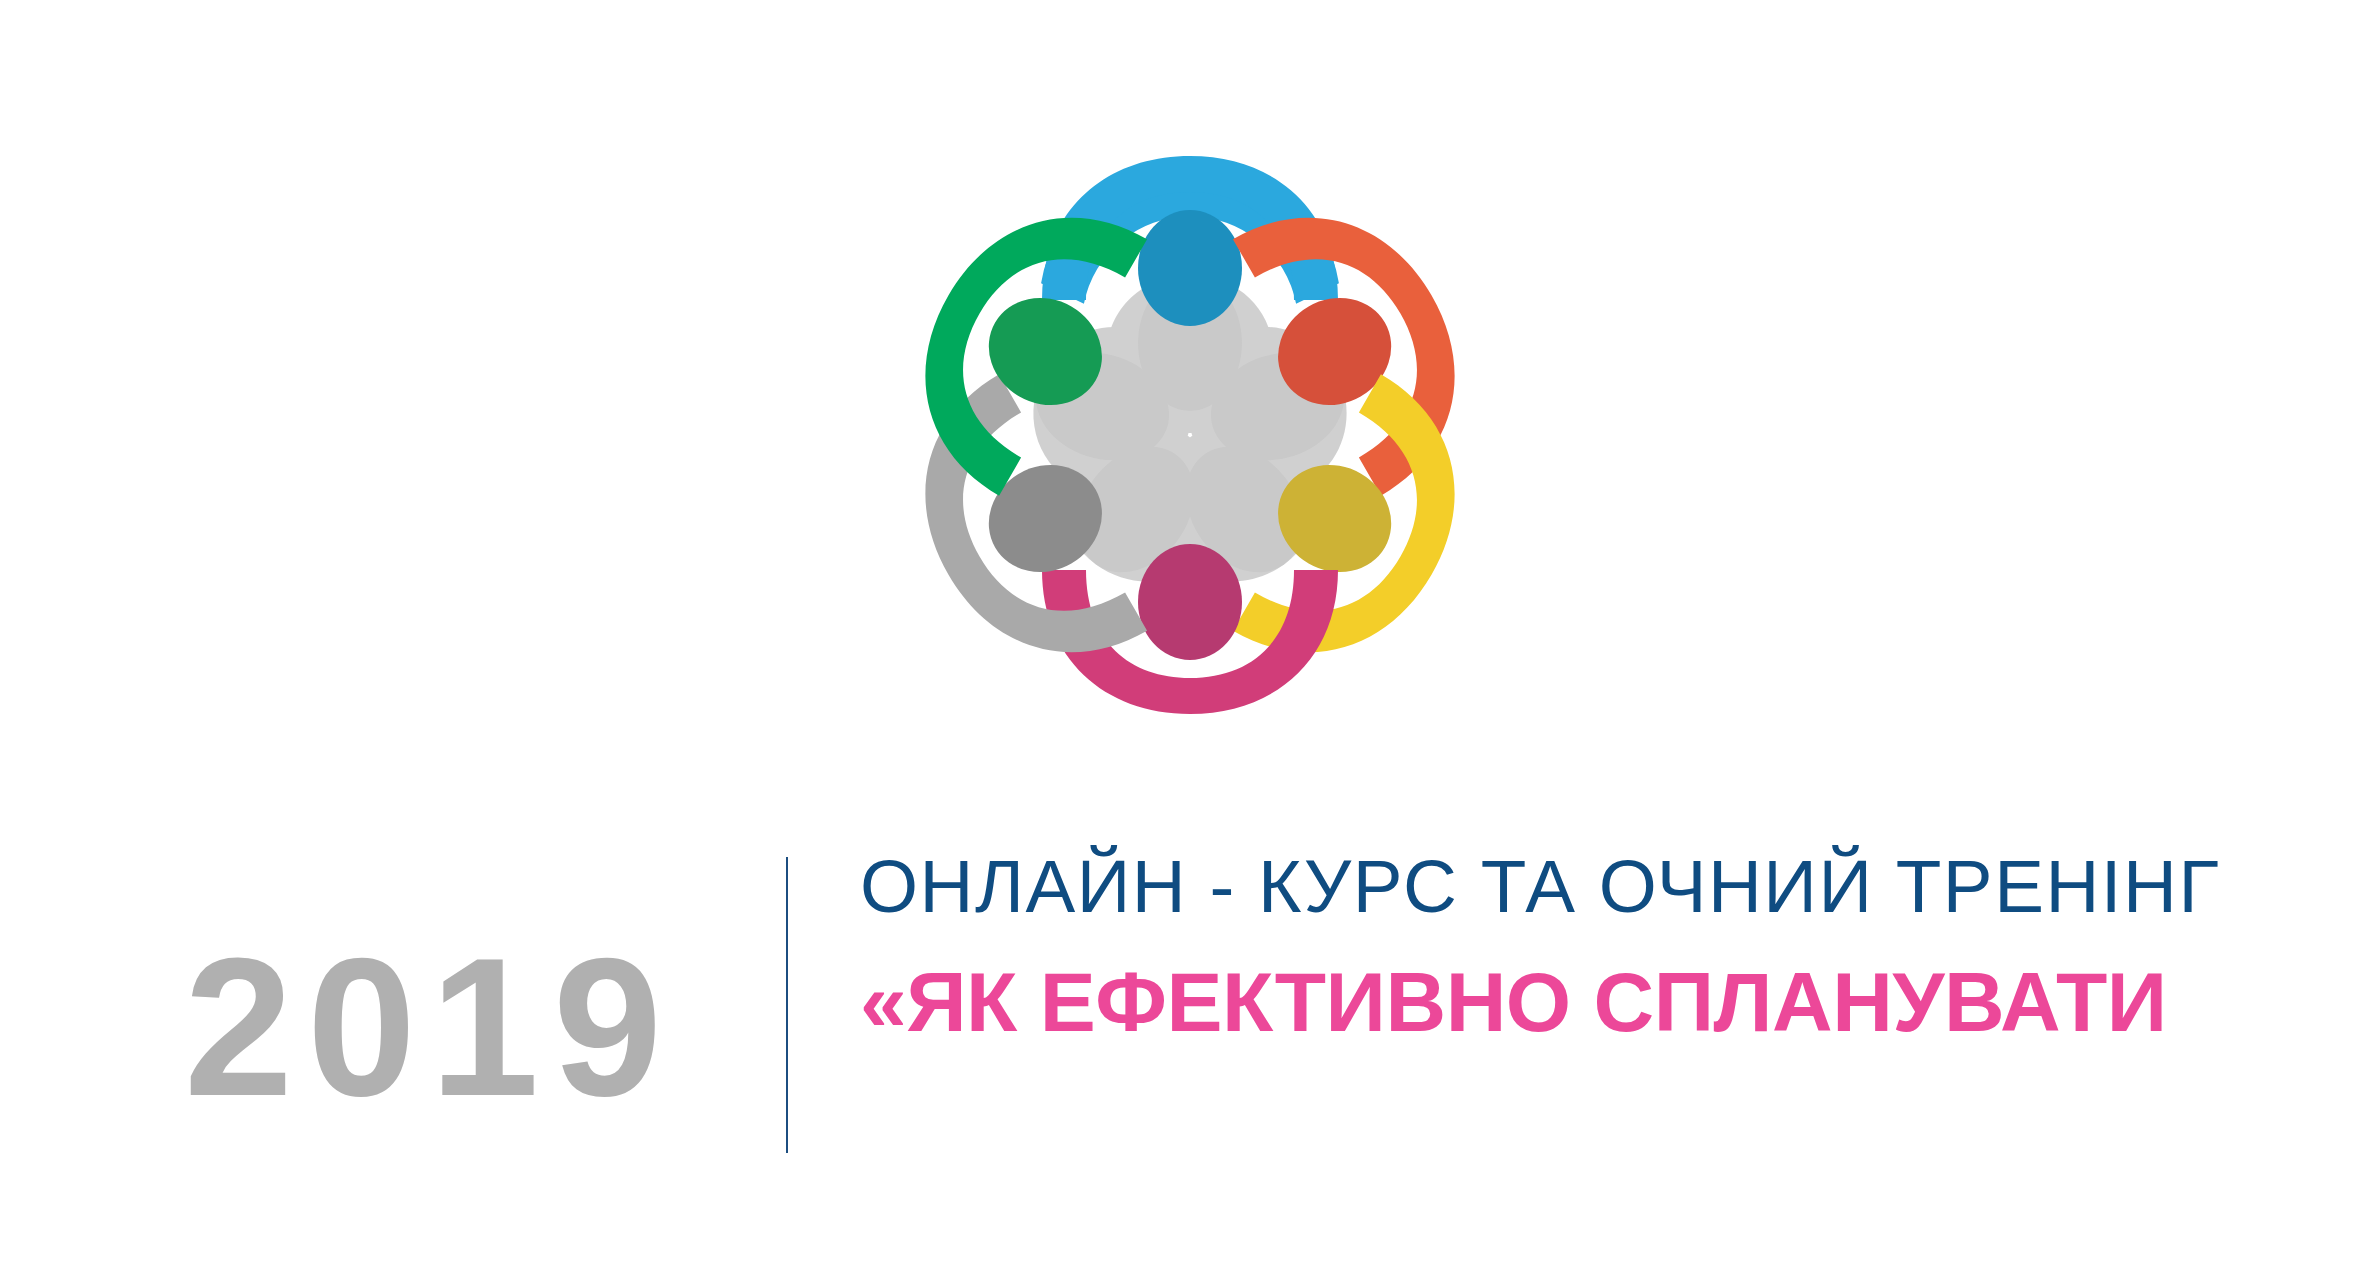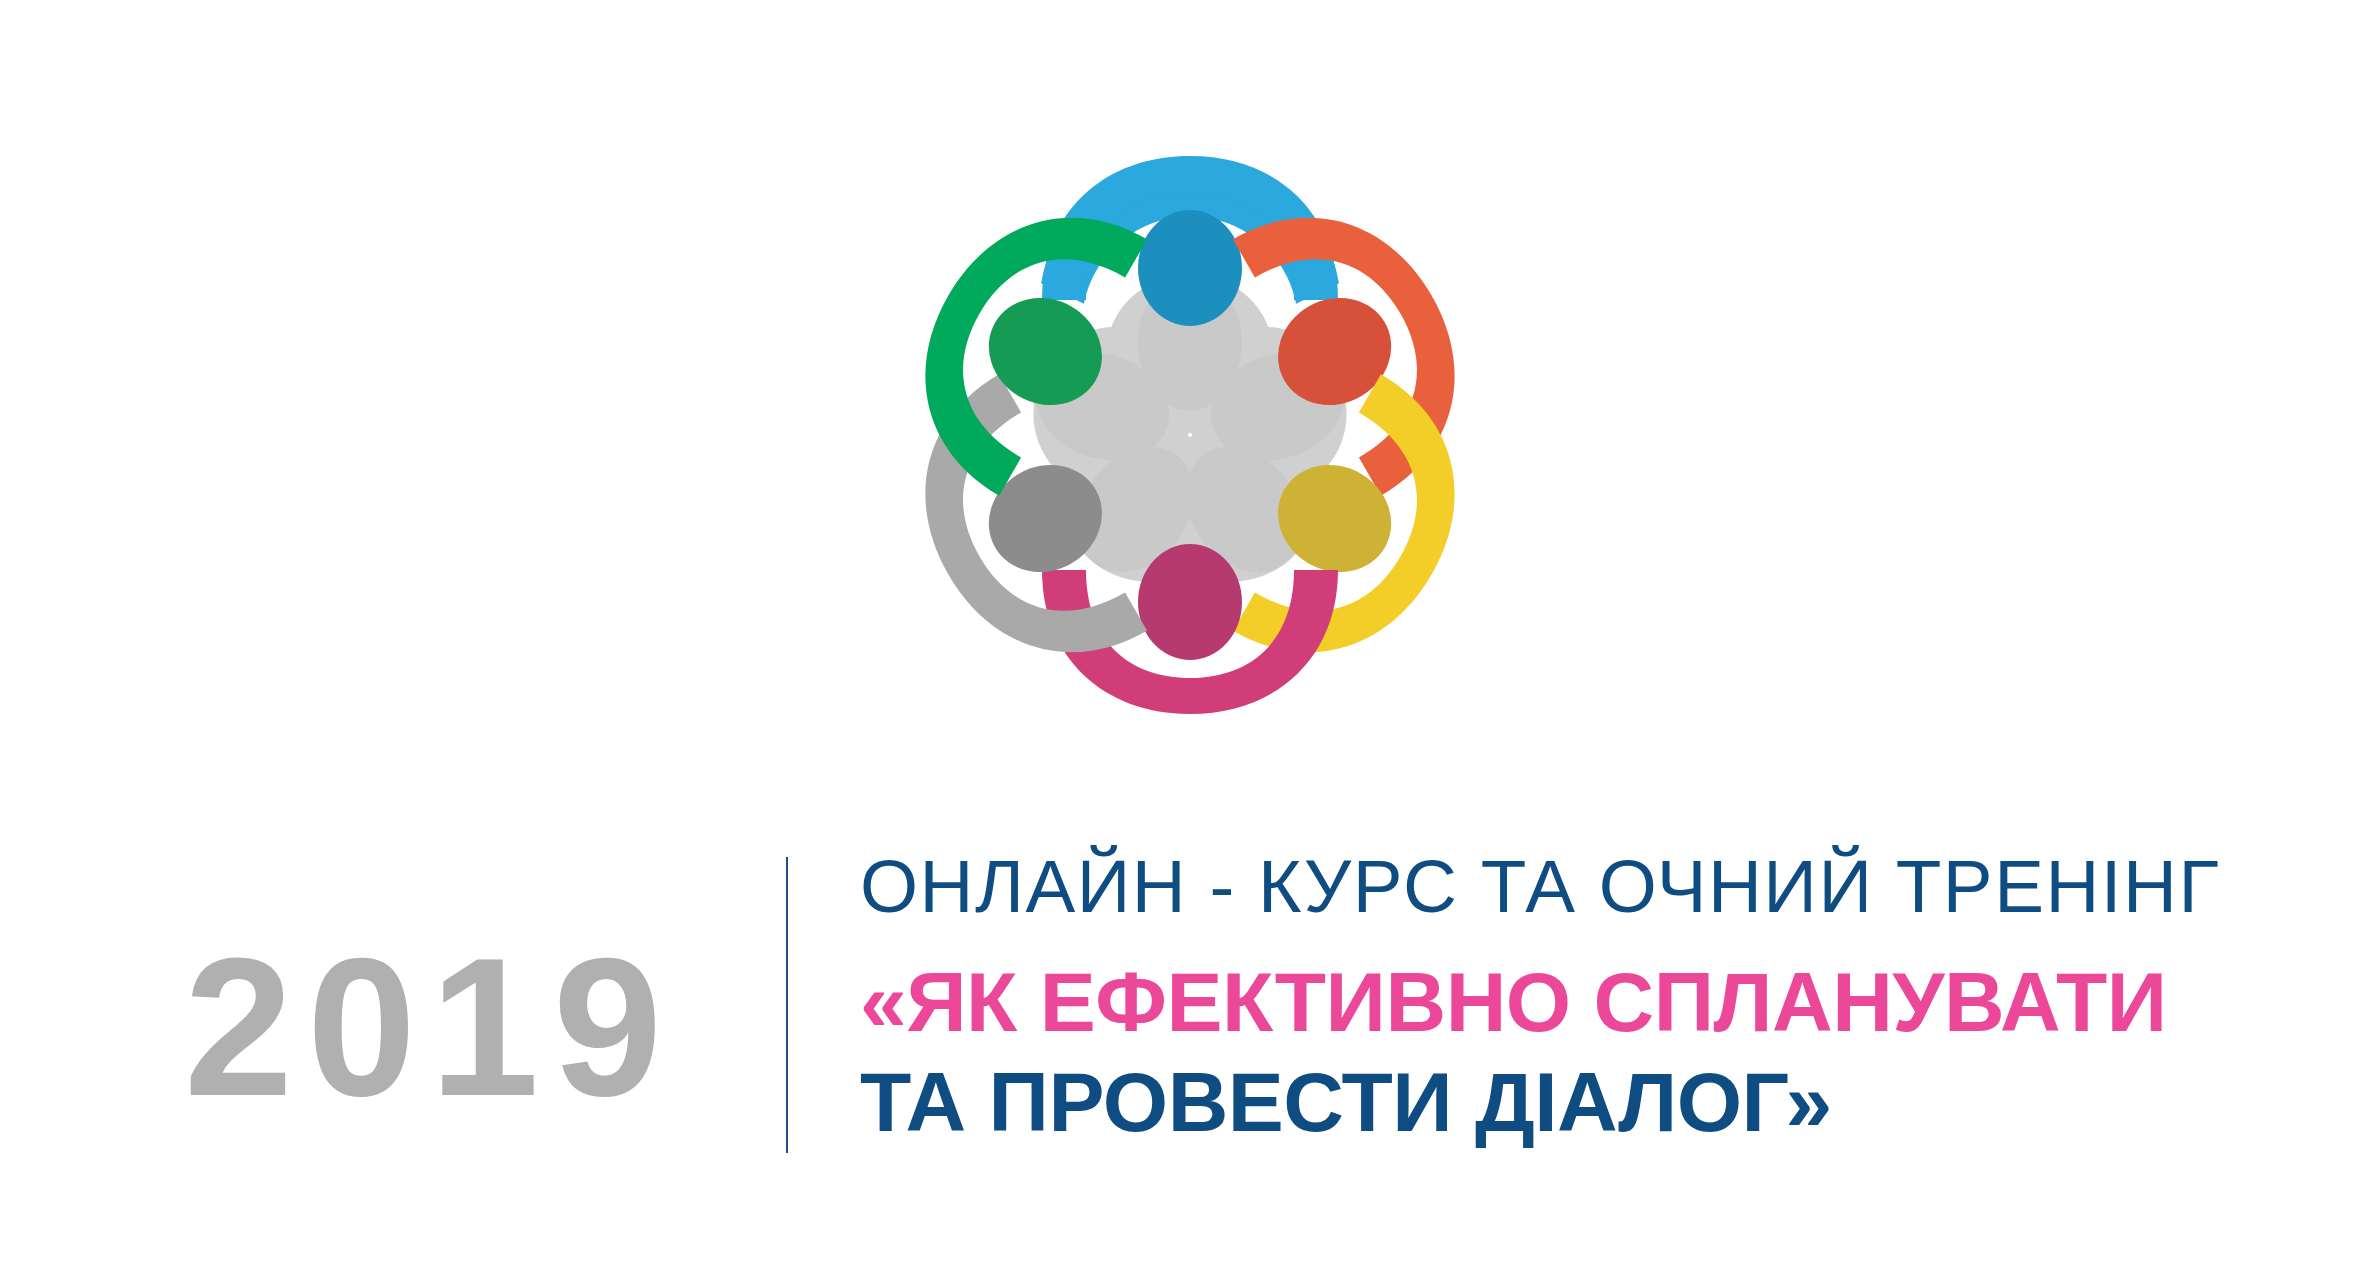--- a/index.html
+++ b/index.html
@@ -172,16 +172,15 @@
 
   <div id="year-block">
     <div id="year-text" style="color: rgb(176, 176, 176);">2019</div>
   </div>
 
   <div id="divider" style="background: rgb(28, 78, 128);"></div>
 
   <div id="title-block">
     <div class="kicker" style="color: rgb(15, 76, 129);">ОНЛАЙН - КУРС ТА ОЧНИЙ ТРЕНІНГ</div>
     <div class="headline" id="headline-1" style="color: #ec4899;">«ЯК ЕФЕКТИВНО СПЛАНУВАТИ</div>
-    <div class="headline" id="headline-2" style="color: rgb(15, 76, 129);">ТА ПРОВЕСТИ ДІАЛОГ»</div>
   </div>
 
 </div>
 
 </body></html>

